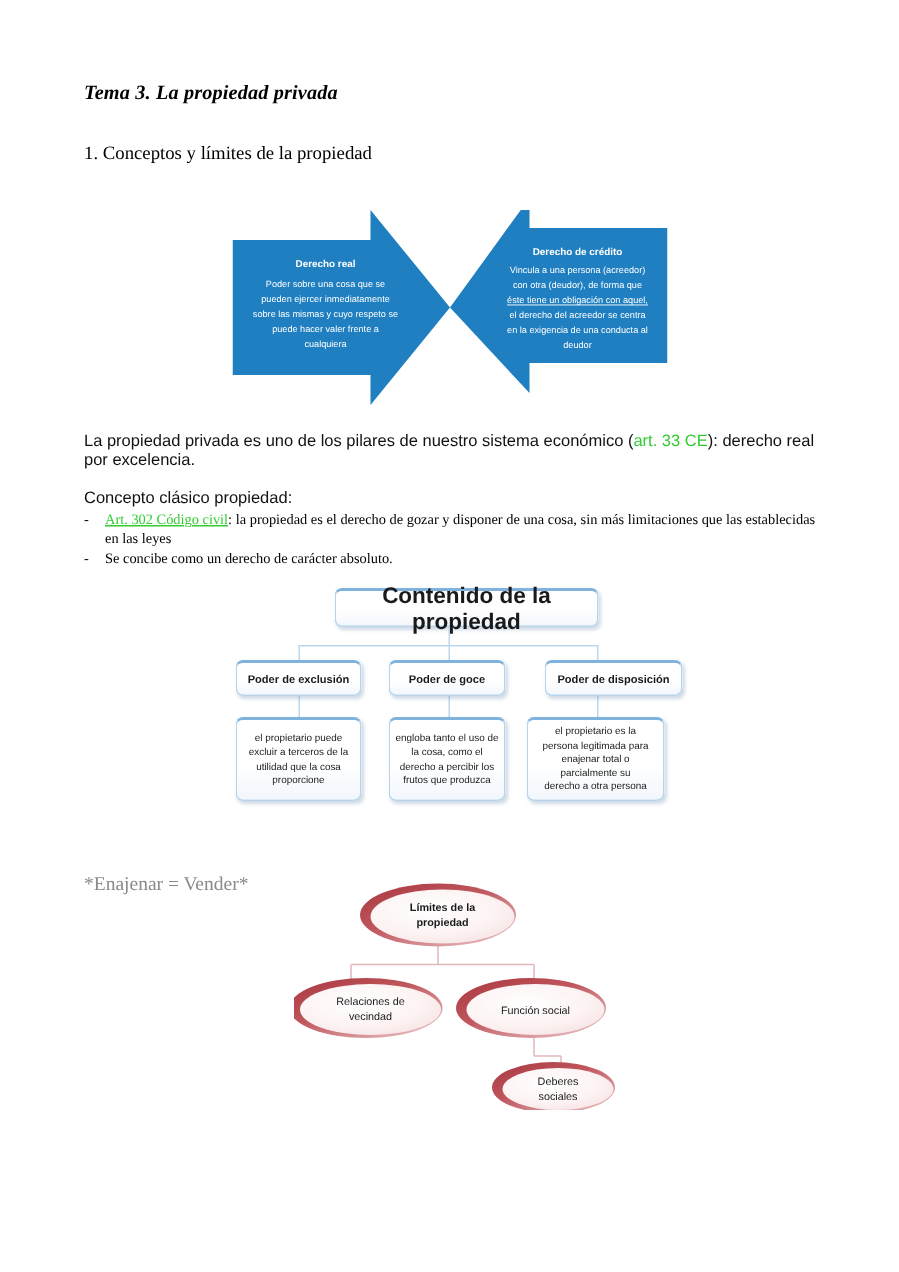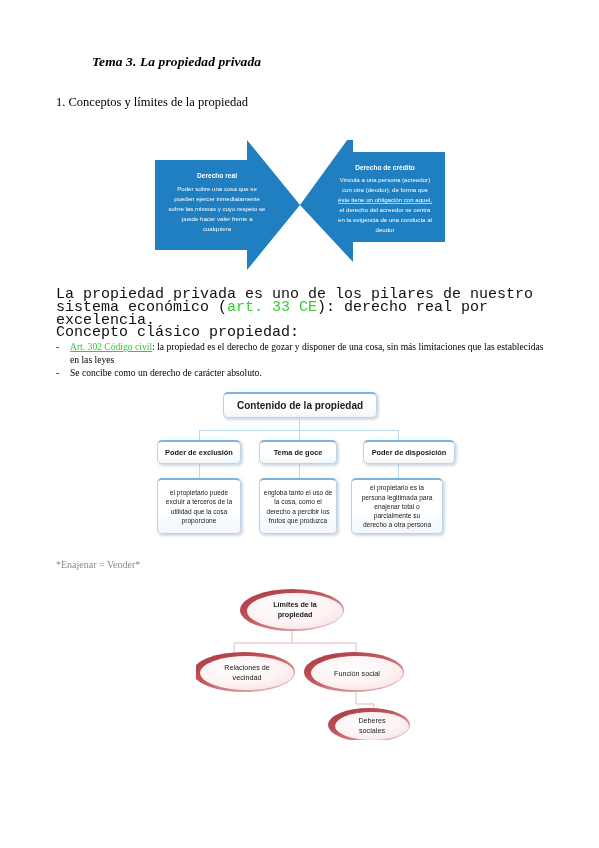--- a/index.html
+++ b/index.html
@@ -26,35 +26,34 @@
   .doc-title {
     position: absolute;
     left: 56px;
     top: 54px;
     font-family: "Liberation Serif", serif;
     font-weight: bold;
     font-style: italic;
     font-size: 13.5px;
     letter-spacing: 0.1px;
     white-space: nowrap;
-    margin-left: 36px;
   }
   .section-heading {
     position: absolute;
     left: 56px;
     top: 95px;
     font-family: "Liberation Serif", serif;
     font-size: 12.5px;
     white-space: nowrap;
   }
 
   .para {
     position: absolute;
-    font-family: Liberation Mono, monospace;
-    font-size: 15px;
+    font-family: Liberation Sans, sans-serif;
+    font-size: 11px;
     line-height: 13.2px;
     color: #111111;
   }
   .p-intro  { left: 56px; top: 288px; width: 492px; }
   .p-concept{ left: 56px; top: 326px; width: 492px; }
 
   .bullet-list {
     position: absolute;
     left: 56px;
     top: 340px;
@@ -76,23 +75,24 @@
   .bullet-text { flex: 1 1 auto; }
 
   .hl-green {
     color: #33cc33;
   }
   .hl-green.underline { text-decoration: underline; }
 
   .note {
     position: absolute;
     font-family: "Liberation Serif", serif;
-    font-size: 10px;
+    font-size: 13px;
     line-height: 13.4px;
     color: #8a8a8a;
+    margin-top: 24px;
   }
   .note-enajenar { left: 56px; top: 558px; white-space: nowrap; }
   .note-vecindad { left: 56px; top: 764px; width: 492px; }
 
   
   .fig-arrows {
     position: absolute;
     left: 155px;
     top: 140px;
     width: 290px;
@@ -128,22 +128,22 @@
     box-shadow: 1.5px 1.5px 2.5px rgba(120,150,180,0.35);
     display: flex;
     align-items: center;
     justify-content: center;
     text-align: center;
     font-family: "Liberation Sans", sans-serif;
     color: #1a1a1a;
     padding: 2px 3px;
   }
   .fbox.head {
-    left: 68px; top: 0px; width: 154px; height: 26px;
-    font-size: 10px; font-weight: bold;
+    left: 68px; top: 0px; width: 176px; height: 26px;
+    font-size: 15px; font-weight: bold;
   }
   .fbox.lvl2 {
     top: 48px; height: 24px;
     font-size: 7.4px; font-weight: bold;
   }
   .fbox.l2a { left: 2px;   width: 84px; }
   .fbox.l2b { left: 104px; width: 78px; }
   .fbox.l2c { left: 208px; width: 92px; }
   .fbox.lvl3 {
     top: 86px; height: 56px;
@@ -227,21 +227,21 @@
     <div class="fline h" style="left:44px; top:38px; width:200px;"></div>
     <div class="fline v" style="left:44px;  top:38px; height:10px;"></div>
     <div class="fline v" style="left:144px; top:38px; height:10px;"></div>
     <div class="fline v" style="left:243px; top:38px; height:10px;"></div>
 
     <div class="fline v" style="left:44px;  top:72px; height:14px;"></div>
     <div class="fline v" style="left:144px; top:72px; height:14px;"></div>
     <div class="fline v" style="left:243px; top:72px; height:14px;"></div>
 
     <div class="fbox lvl2 l2a">Poder de exclusión</div>
-    <div class="fbox lvl2 l2b">Tema de goce</div>
+    <div class="fbox lvl2 l2b">Poder de goce</div>
     <div class="fbox lvl2 l2c">Poder de disposición</div>
 
     <div class="fbox lvl3 l3a">
       <div>
         <span>el propietario puede</span>
         <span>excluir a terceros de la</span>
         <span>utilidad que la cosa</span>
         <span>proporcione</span>
       </div>
     </div>

